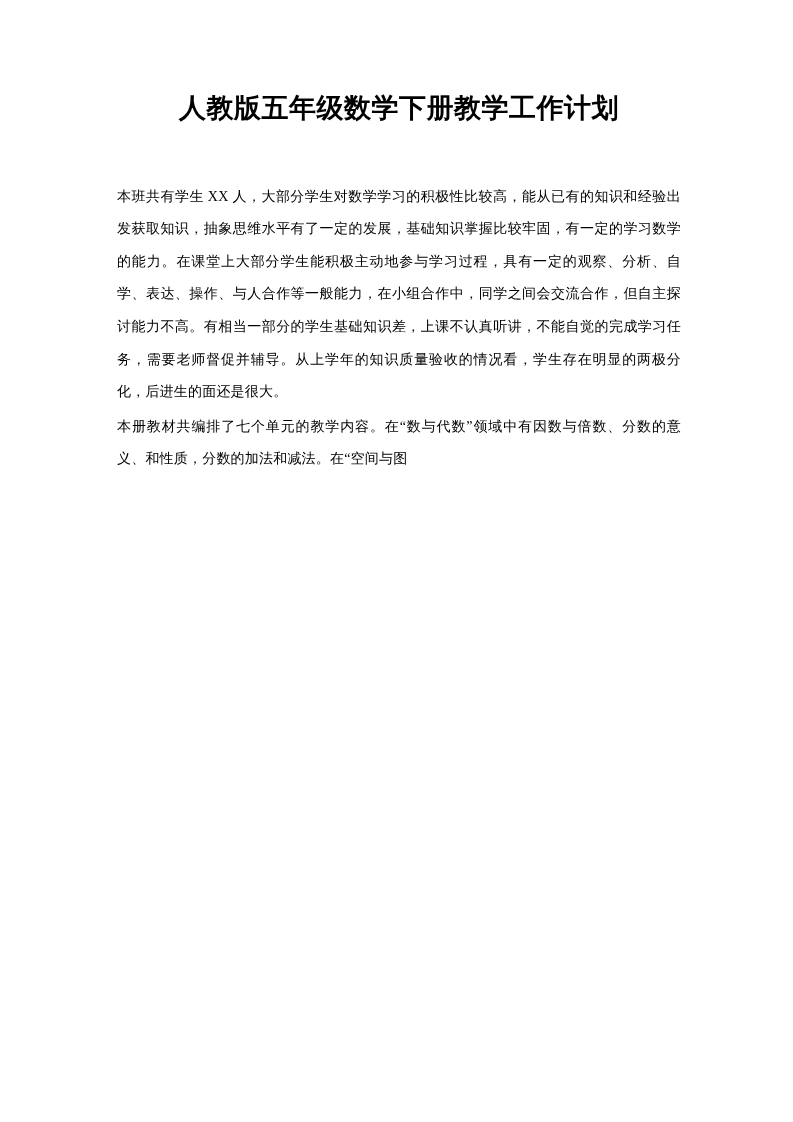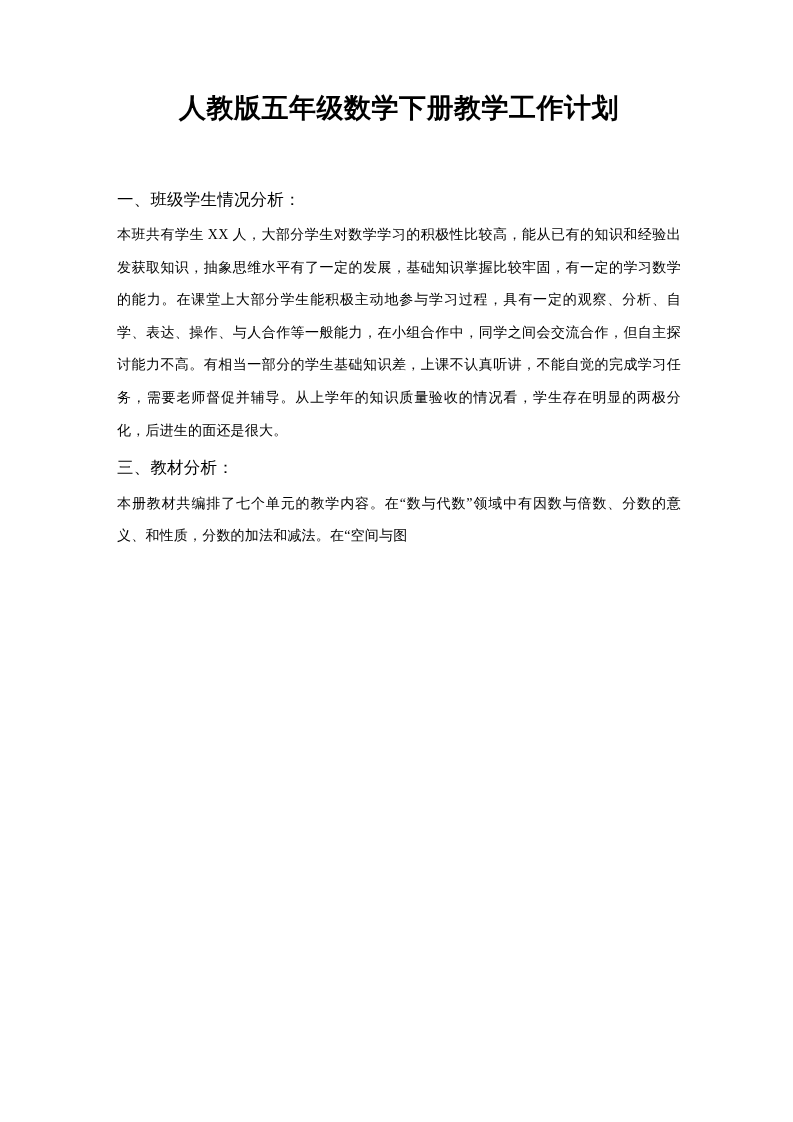--- a/index.html
+++ b/index.html
@@ -45,19 +45,17 @@
     margin: 0;
     letter-spacing: 0.2px;
   }
 </style>
 </head>
 <body>
 
 <div class="page">
   <h1 class="doc-title">人教版五年级数学下册教学工作计划</h1>
 
-  <p class="heading">一、班级学生情况分析：</p>
   <p class="para">本班共有学生 XX 人，大部分学生对数学学习的积极性比较高，能从已有的知识和经验出发获取知识，抽象思维水平有了一定的发展，基础知识掌握比较牢固，有一定的学习数学的能力。在课堂上大部分学生能积极主动地参与学习过程，具有一定的观察、分析、自学、表达、操作、与人合作等一般能力，在小组合作中，同学之间会交流合作，但自主探讨能力不高。有相当一部分的学生基础知识差，上课不认真听讲，不能自觉的完成学习任务，需要老师督促并辅导。从上学年的知识质量验收的情况看，学生存在明显的两极分化，后进生的面还是很大。</p>
 
 
-  <p class="heading">三、教材分析：</p>
   <p class="para">本册教材共编排了七个单元的教学内容。在“数与代数”领域中有因数与倍数、分数的意义、和性质，分数的加法和减法。在“空间与图</p>
 </div>
 
 </body></html>

